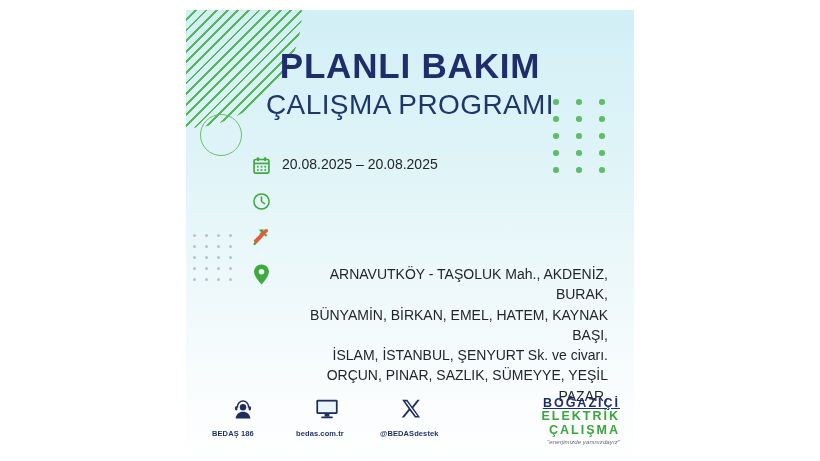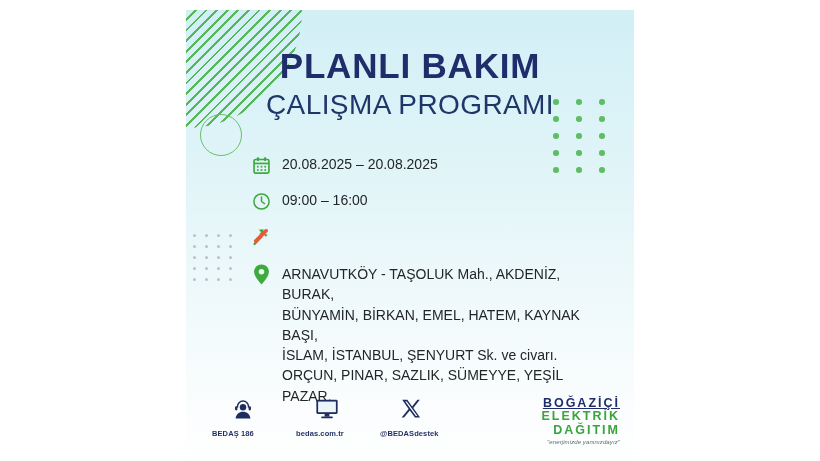--- a/index.html
+++ b/index.html
@@ -121,21 +121,21 @@
     justify-content: center;
     margin-right: 8px;
   }
   .row .txt {
     color: #232629;
     font-size: 14px;
     line-height: 1.28;
     padding-top: 3px;
     font-family: "Liberation Sans", sans-serif;
   }
-  .row.address { margin-bottom: 0; }
+  .row.address { margin-bottom: 0; text-align: right; }
   .row.address .ico { padding-top: 1px; }
   .row.address .txt { line-height: 1.45; }
 
   
   .footer {
     position: absolute;
     left: 0; right: 0; bottom: 18px;
     height: 60px;
   }
   .social {
@@ -265,21 +265,20 @@
         <div class="txt">20.08.2025 – 20.08.2025</div>
       </div>
 
       <div class="row">
         <div class="ico">
           <svg width="19" height="19" viewBox="0 0 24 24" fill="none">
             <circle cx="12" cy="12" r="9.6" stroke="#3fa83f" stroke-width="1.9"></circle>
             <path d="M12 6.4 V12 L15.8 14.6" stroke="#3fa83f" stroke-width="1.9" stroke-linecap="round" stroke-linejoin="round"></path>
           </svg>
         </div>
-        <div class="txt">09:00 – 16:00</div>
       </div>
 
       <div class="row">
         <div class="ico">
           <svg width="20" height="20" viewBox="0 0 24 24" fill="none">
             <path d="M14.6 2.6 a4.6 4.6 0 0 0 5.6 6.0 l-2.9 2.9 -2.9 -2.9 -2.1 2.1 -2.6 -2.6 2.1 -2.1 -2.9 -2.9 z" fill="#3fa83f" transform="translate(0.4,0.2)"></path>
             <path d="M3.3 19.4 L12.2 10.6 L14.0 12.4 L5.2 21.3 a1.3 1.3 0 0 1 -1.9 0 l0 0 a1.3 1.3 0 0 1 0 -1.9 z" fill="#3fa83f"></path>
             <path d="M4.0 3.1 L7.0 2.6 L20.1 15.7 a2.0 2.0 0 0 1 -2.8 2.8 L4.2 5.4 z" fill="#e85a3a" transform="scale(-1,1) translate(-24,0)"></path>
             <path d="M20.2 3.2 L17.2 2.7 L4.1 15.8 a2.0 2.0 0 0 0 2.8 2.8 L20.0 5.5 z" fill="#e85a3a"></path>
           </svg>
@@ -340,20 +339,20 @@
             </svg>
           </div>
           <div class="slabel">@BEDASdestek</div>
         </div>
 
       </div>
 
       <div class="logo">
         <div class="l1">BOĞAZİÇİ</div>
         <div class="l2">ELEKTRİK</div>
-        <div class="l3">DAĞITIM</div>
+        <div class="l3">ÇALIŞMA</div>
         <div class="tagline">"enerjimizde yanınızdayız"</div>
       </div>
 
     </div>
 
   </div>
 </div>
 
 </body></html>

